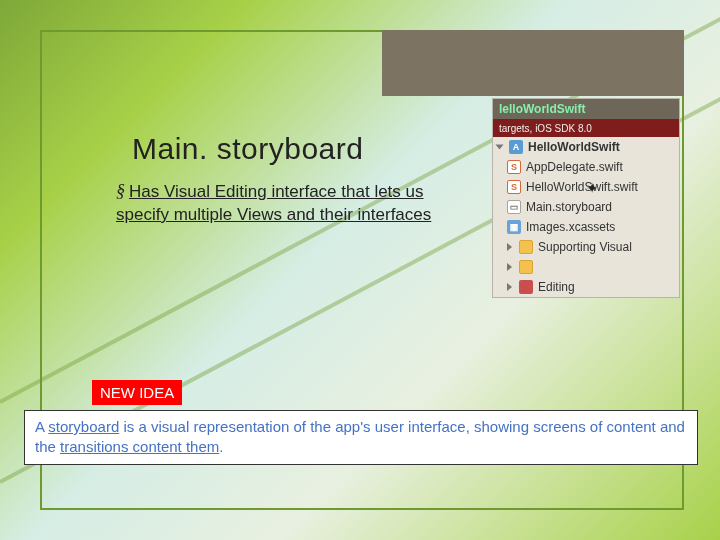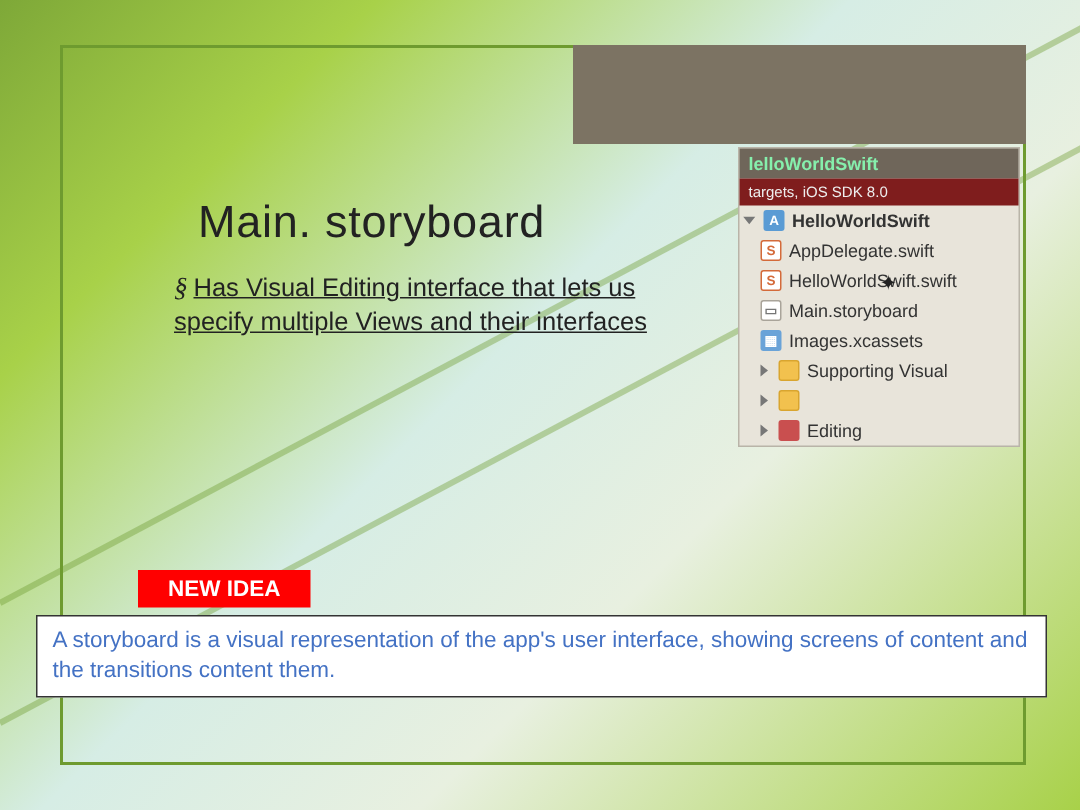--- a/index.html
+++ b/index.html
@@ -4,23 +4,23 @@
 <style>
   * { box-sizing: border-box; margin: 0; padding: 0; }
   html, body { width: 720px; height: 540px; overflow: hidden; font-family: Arial, Helvetica, sans-serif; }
   .slide { width: 720px; height: 540px; background: linear-gradient(135deg, #7ea838 0%, #a8d149 20%, #d6ede5 45%, #e8f0e0 65%, #a8d149 100%); position: relative; }
   .green-diag { position: absolute; width: 200%; height: 4px; background: #6e9b2f; opacity: .4; transform-origin: left center; }
   .inner { position: absolute; left: 40px; top: 30px; width: 644px; height: 480px; border: 2px solid #6e9b2f; background: transparent; }
   .title-bar { position: absolute; right: -2px; top: -2px; width: 302px; height: 66px; background: #7c7363; }
   .title { position: absolute; left: 50px; top: 100px; font-size: 30px; font-weight: 400; color: #222; letter-spacing: .5px; margin-left: 40px; }
   .body { position: absolute; left: 74px; top: 147px; width: 330px; font-size: 17px; color: #222; line-height: 1.35; text-decoration: underline; }
   .body .bullet { display: inline-block; font-family: serif; font-style: italic; margin-right: 4px; font-size: 18px;}
-  .newidea { position: absolute; left: 50px; top: 348px; background: #ff0000; color: #fff; font-size: 15px; font-weight: 700; padding: 4px 20px; }
+  .newidea { position: absolute; left: 50px; top: 348px; background: #ff0000; color: #fff; font-size: 15px; font-weight: 400; padding: 4px 8px; }
   .callout { position: absolute; left: -18px; top: 378px; width: 674px; min-height: 46px; background: #fff; border: 1px solid #333; padding: 6px 10px; font-size: 15px; color: #4472c4; line-height: 1.35; }
-  .callout .underline { }
+  .callout .underline { text-decoration: underline; }
   
   .panel { position: absolute; right: 2px; top: 66px; width: 188px; background: #e8e4da; border: 1px solid #b9b4a8; font-size: 12px; }
   .panel-head { height: 20px; background: #6f665a; color: #86efac; font-size: 12px; font-weight: bold; padding: 2px 6px; display:flex; align-items:center; }
   .panel-sub { height: 18px; background: #7f1d1d; color: #eee; font-size: 10px; padding: 2px 6px; display:flex; align-items:center;}
   .row { display: flex; align-items: center; padding: 3px 4px 3px 14px; gap: 5px; color: #333; }
   .row.root { padding-left: 4px; font-weight: bold; }
   .row .disc { width:0;height:0;border-top:4px solid transparent;border-bottom:4px solid transparent;border-left:5px solid #777; margin-right:2px;}
   .row.root .disc{ transform: rotate(90deg);}
   .ico { width: 14px; height: 14px; display:inline-flex; align-items:center; justify-content:center; border-radius:2px; font-size:9px; font-weight:bold;}
   .ico-proj { background:#5a9bd4; color:#fff; }

